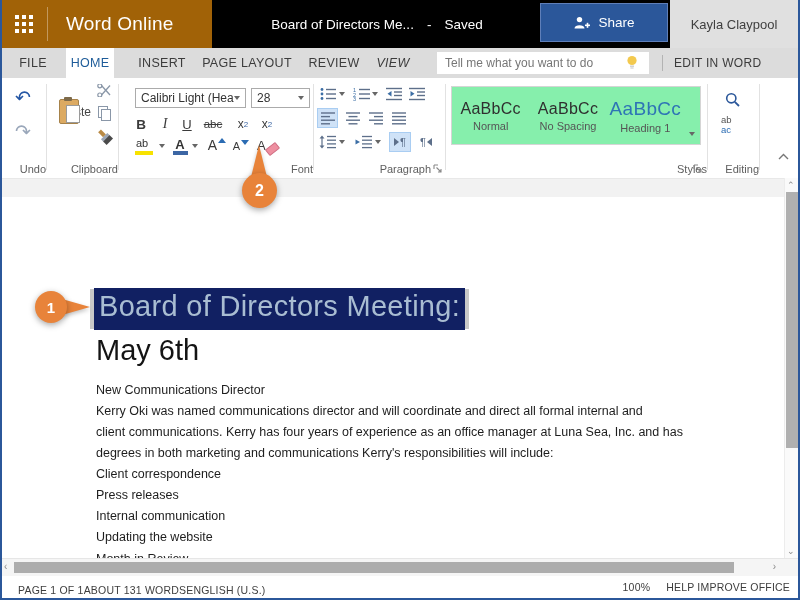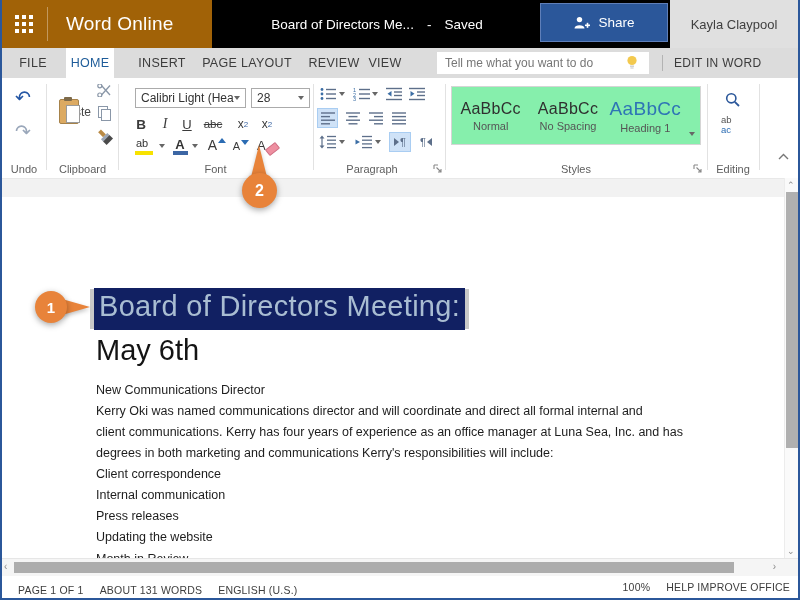--- a/index.html
+++ b/index.html
@@ -24,21 +24,21 @@
   .tellme{position:absolute;left:435px;top:4px;width:212px;height:22px;background:#fff;border:none;font-family:inherit;font-size:12px;color:#333;padding:0 26px 0 8px;box-sizing:border-box;}
   .tellme::placeholder{color:#767676;}
   .bulb{position:absolute;left:624px;top:7px;width:12px;height:17px;}
   .tr-div{position:absolute;left:660px;top:7px;width:1px;height:16px;background:#b3b3b3;}
   .editword{position:absolute;left:672px;top:0;height:30px;line-height:30px;font-size:12px;color:#3c3c3c;letter-spacing:.3px;cursor:pointer;}
 
   
   .ribbon{position:absolute;left:0;top:78px;width:796px;height:100px;background:#fff;border-bottom:1px solid #d9d9d9;}
   .rgroup{position:absolute;top:0;height:100px;}
   .rg-div{position:absolute;top:6px;width:1px;height:86px;background:#e2e2e2;}
-  .glabel{position:absolute;bottom:3px;left:0;right:0;text-align:center;font-size:11px;color:#5e5e5e;}
+  .glabel{position:absolute;bottom:3px;left:0;right:0;text-align:right;font-size:11px;color:#5e5e5e;}
   .combo{position:absolute;height:20px;border:1px solid #ababab;background:#fff;display:flex;align-items:center;justify-content:space-between;font-size:12px;color:#333;padding:0 5px;box-sizing:border-box;cursor:pointer;}
   .car{width:0;height:0;border-left:3.5px solid transparent;border-right:3.5px solid transparent;border-top:4px solid #666;}
   .rbtn{position:absolute;display:flex;align-items:center;justify-content:center;cursor:pointer;color:#3a3a3a;}
   .rbtn.on{background:#cfe2f7;border:1px solid #a9cdf2;}
   .glyph-b{font-weight:bold;font-size:13.5px;}
   .glyph-i{font-style:italic;font-family:"Liberation Serif",serif;font-size:14px;}
   .glyph-u{font-size:13px;text-decoration:underline;}
   .glyph-abc{font-size:11.5px;text-decoration:line-through;}
   .gx{font-size:12px;}
   .g2{font-size:8px;color:#3c66a4;}
@@ -77,21 +77,21 @@
 
   
   .vscroll{position:absolute;left:782px;top:178px;width:14px;height:380px;background:#fafafa;border-left:1px solid #ececec;box-sizing:border-box;}
   .vthumb{position:absolute;left:1px;top:14px;width:12px;height:256px;background:#b0b0b0;cursor:pointer;}
   .chev{position:absolute;font-size:9px;color:#8a8a8a;left:2px;cursor:pointer;}
   .hscroll{position:absolute;left:0;top:558px;width:796px;height:18px;background:#f5f5f5;border-top:1px solid #e6e6e6;box-sizing:border-box;}
   .hthumb{position:absolute;left:12px;top:3px;width:720px;height:11px;background:#adadad;cursor:pointer;}
   .hchev{position:absolute;top:2px;font-size:10px;color:#8a8a8a;cursor:pointer;}
   .statusbar{position:absolute;left:0;top:576px;width:796px;height:22px;background:#fff;display:flex;align-items:center;font-size:10.5px;color:#3d3d3d;letter-spacing:.2px;}
   .statusbar .sp{cursor:pointer;}
-  .sb-left{display:flex;gap:16px;padding-left:16px;margin-top:6px;}
+  .sb-left{display:flex;padding-left:16px;margin-top:6px;}
   .sb-right{margin-left:auto;display:flex;gap:16px;padding-right:8px;}
 
   svg{display:block;}
 </style>
 </head>
 <body>
 
 <div class="win">
 
   <div class="topbar">
@@ -130,21 +130,21 @@
       <span>Kayla Claypool</span>
     </div>
   </div>
 
   <div class="tabrow">
     <span class="tab" style="left:10px;width:42px;">FILE</span>
     <span class="tab active" style="left:64px;width:48px;">HOME</span>
     <span class="tab" style="left:134px;width:52px;">INSERT</span>
     <span class="tab" style="left:196px;width:98px;">PAGE LAYOUT</span>
     <span class="tab" style="left:302px;width:60px;">REVIEW</span>
-    <span class="tab" style="left:358px;width:50px;">VIEW</span>
+    <span class="tab" style="left:366px;width:50px;font-style:italic;">VIEW</span>
     <input class="tellme" type="text" placeholder="Tell me what you want to do" style="">
     <span class="bulb">
       <svg width="12" height="17" viewBox="0 0 12 17">
         <circle cx="6" cy="5.5" r="4.6" fill="#f3c94e"></circle>
         <rect x="4" y="10.5" width="4" height="1.4" fill="#cfcfcf"></rect>
         <rect x="4.4" y="12.4" width="3.2" height="1.2" fill="#cfcfcf"></rect>
       </svg>
     </span>
     <div class="tr-div"></div>
     <span class="editword">EDIT IN WORD</span>
@@ -431,22 +431,22 @@
     </div>
 
     <div class="subtitle">May 6th</div>
 
     <div class="bodytext">
       <div>New Communications Director</div>
       <div>Kerry Oki was named communications director and will coordinate and direct all formal internal and</div>
       <div>client communications. Kerry has four years of experience as an office manager at Luna Sea, Inc. and has</div>
       <div>degrees in both marketing and communications Kerry's responsibilities will include:</div>
       <div>Client correspondence</div>
+      <div>Press releases</div>
       <div>Internal communication</div>
-      <div>Press releases</div>
       <div>Updating the website</div>
     </div>
     <div class="monthline">Month in Review</div>
   </div>
 
   <div class="callout" style="left:0;top:0;">
     <div class="c1-tail" style="left:60px;top:299px;"></div>
     <div class="c-circle" style="left:33px;top:291px;width:32px;height:32px;font-size:15px;">1</div>
   </div>
 

